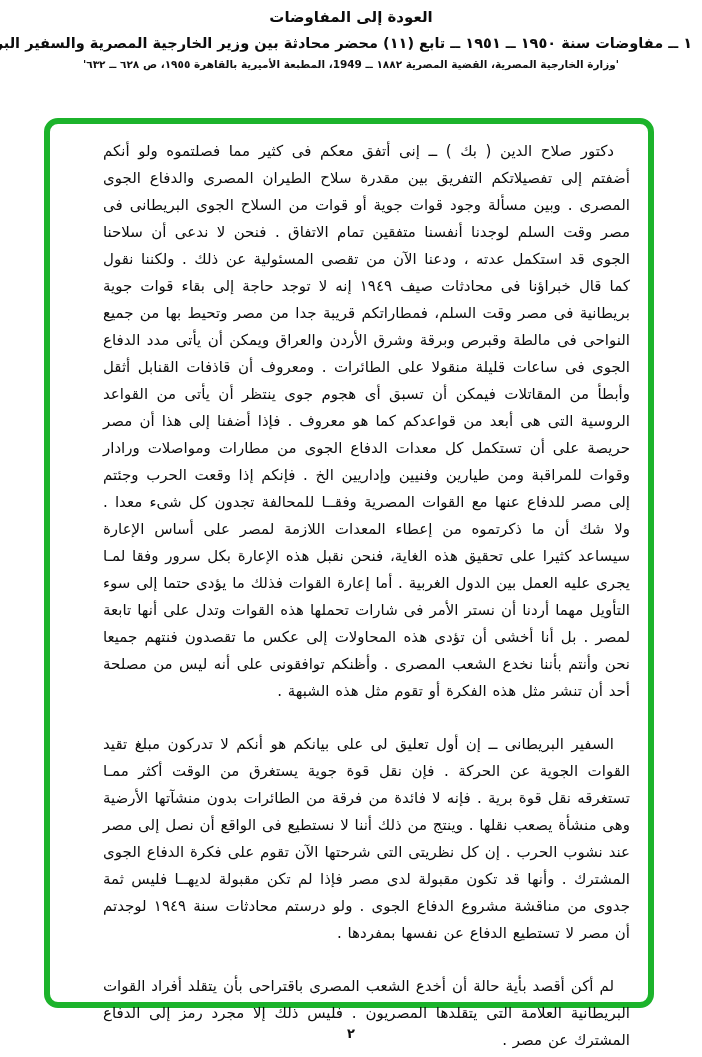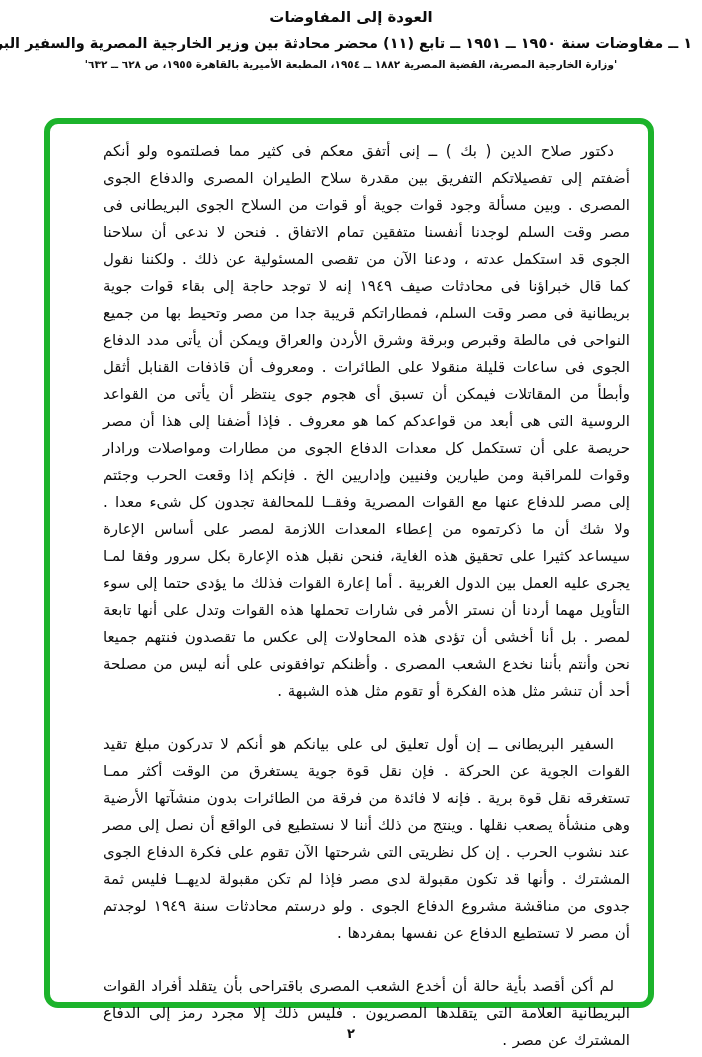--- a/index.html
+++ b/index.html
@@ -74,21 +74,21 @@
   }
 </style>
 </head>
 <body>
 
 <div class="page">
 
   <div class="header">
     <div class="doc-title">العودة إلى المفاوضات</div>
     <div class="doc-subtitle">١ ــ مفاوضات سنة ١٩٥٠ ــ ١٩٥١ ــ تابع (١١) محضر محادثة بين وزير الخارجية المصرية والسفير البريطاني</div>
-    <div class="doc-citation">'وزارة الخارجية المصرية، القضية المصرية ١٨٨٢ ــ ١٩٥٤، المطبعة الأميرية بالقاهرة ١٩٥٥، ص ٦٢٨ ــ ٦٣٢'</div>
+    <div class="doc-citation">'وزارة الخارجية المصرية، القضية المصرية ١٨٨٢ ــ 1949، المطبعة الأميرية بالقاهرة ١٩٥٥، ص ٦٢٨ ــ ٦٣٢'</div>
   </div>
 
   <div class="green-box">
     <p class="para indented">دكتور صلاح الدين ( بك ) ــ  إنى أتفق معكم فى كثير مما فصلتموه ولو أنكم أضفتم إلى تفصيلاتكم التفريق بين مقدرة سلاح الطيران المصرى والدفاع الجوى المصرى . وبين مسألة وجود قوات جوية أو قوات من السلاح الجوى البريطانى فى مصر وقت السلم لوجدنا أنفسنا متفقين تمام الاتفاق . فنحن لا ندعى أن سلاحنا الجوى قد استكمل عدته ، ودعنا الآن من تقصى المسئولية عن ذلك . ولكننا نقول كما قال خبراؤنا فى محادثات صيف ١٩٤٩ إنه لا توجد حاجة إلى بقاء قوات جوية بريطانية فى مصر وقت السلم، فمطاراتكم قريبة جدا من مصر وتحيط بها من جميع النواحى فى مالطة وقبرص وبرقة وشرق الأردن والعراق ويمكن أن يأتى مدد الدفاع الجوى فى ساعات قليلة منقولا على الطائرات .  ومعروف أن قاذفات القنابل أثقل وأبطأ من المقاتلات فيمكن أن تسبق أى هجوم جوى ينتظر أن يأتى من القواعد الروسية التى هى أبعد من قواعدكم كما هو معروف .  فإذا أضفنا إلى هذا أن مصر حريصة على أن تستكمل كل معدات الدفاع الجوى من مطارات ومواصلات ورادار وقوات للمراقبة ومن طيارين وفنيين وإداريين الخ .  فإنكم إذا وقعت الحرب وجئتم إلى مصر للدفاع عنها مع القوات المصرية وفقــا للمحالفة تجدون كل شىء معدا . ولا شك أن ما ذكرتموه من إعطاء المعدات اللازمة لمصر على أساس الإعارة سيساعد كثيرا على تحقيق هذه الغاية، فنحن نقبل هذه الإعارة بكل سرور وفقا لمـا يجرى عليه العمل بين الدول الغربية . أما إعارة القوات فذلك ما يؤدى حتما إلى سوء التأويل مهما أردنا أن نستر الأمر فى شارات تحملها هذه القوات وتدل على أنها تابعة لمصر . بل أنا أخشى أن تؤدى هذه المحاولات إلى عكس ما تقصدون فنتهم جميعا نحن وأنتم بأننا نخدع الشعب المصرى . وأظنكم توافقونى على أنه ليس من مصلحة أحد أن تنشر مثل هذه الفكرة أو تقوم مثل هذه الشبهة .</p>
     <p class="para indented">السفير البريطانى ــ إن أول تعليق لى على بيانكم هو أنكم لا تدركون مبلغ تقيد القوات الجوية عن الحركة .  فإن نقل قوة جوية يستغرق من الوقت أكثر ممـا تستغرقه نقل قوة برية .  فإنه لا فائدة من فرقة من الطائرات بدون منشآتها الأرضية وهى منشأة يصعب نقلها .  وينتج من ذلك أننا لا نستطيع فى الواقع أن نصل إلى مصر عند نشوب الحرب .  إن كل نظريتى التى شرحتها الآن تقوم على فكرة الدفاع الجوى المشترك . وأنها قد تكون مقبولة لدى مصر فإذا لم تكن مقبولة لديهــا فليس ثمة جدوى من مناقشة مشروع الدفاع الجوى .  ولو درستم محادثات سنة ١٩٤٩ لوجدتم أن مصر لا تستطيع الدفاع عن نفسها بمفردها .</p>
     <p class="para indented">لم أكن أقصد بأية حالة أن أخدع الشعب المصرى باقتراحى بأن يتقلد أفراد القوات البريطانية العلامة التى يتقلدها المصريون .  فليس ذلك إلا مجرد رمز إلى الدفاع المشترك عن مصر .</p>
   </div>
 
   <div class="page-number">٢</div>
 

